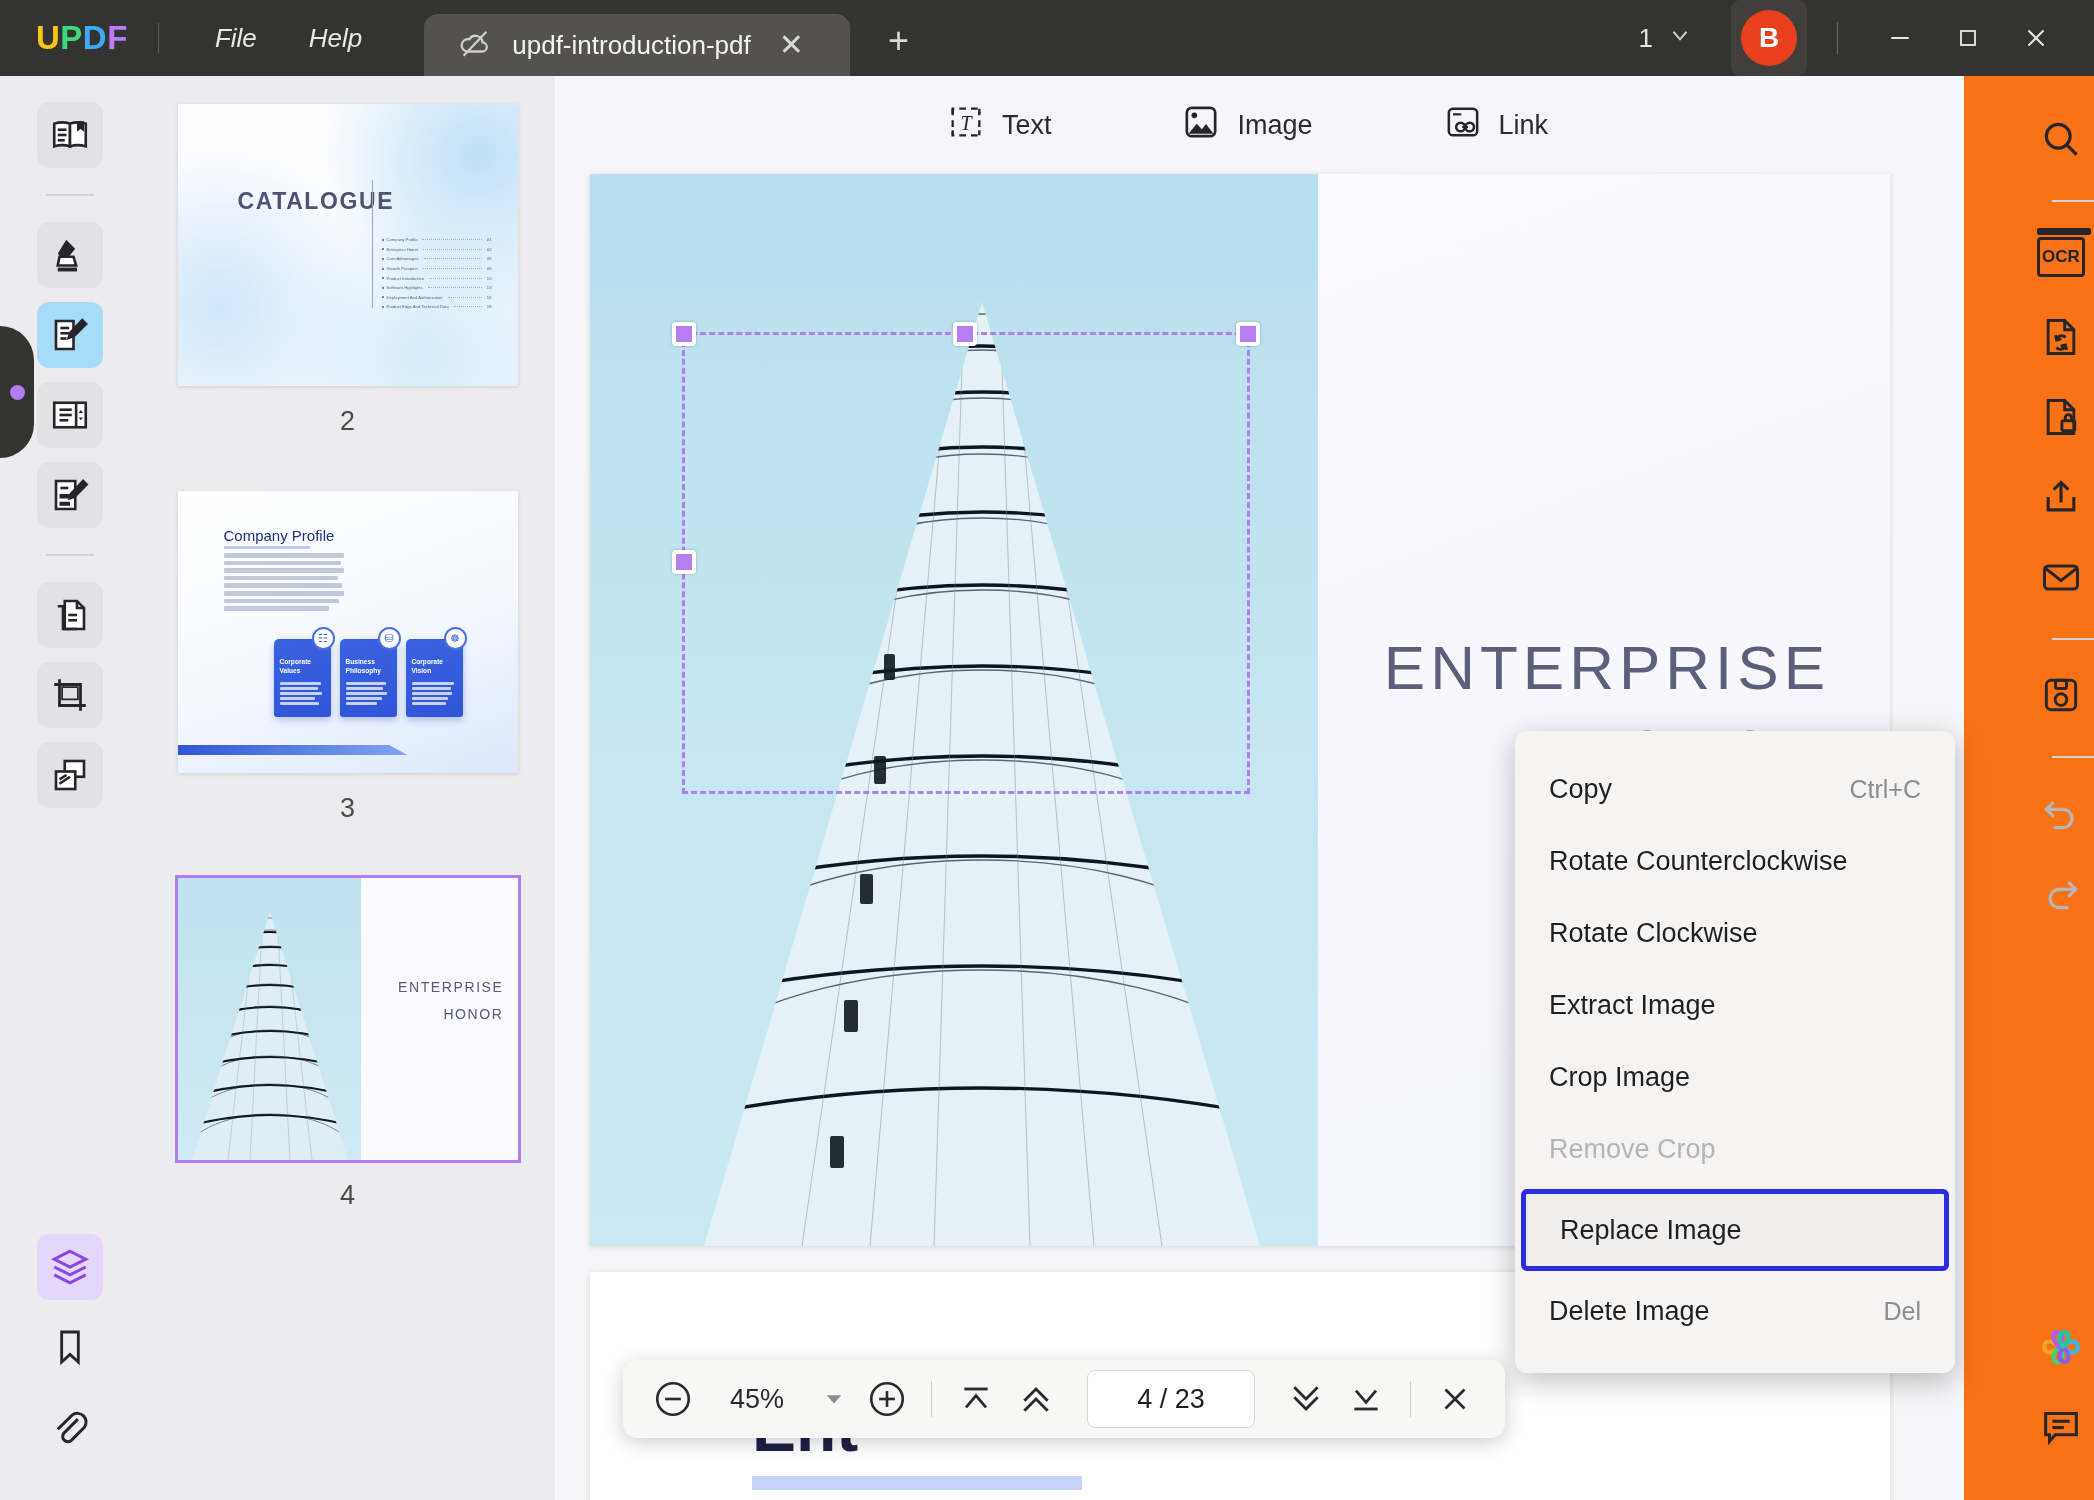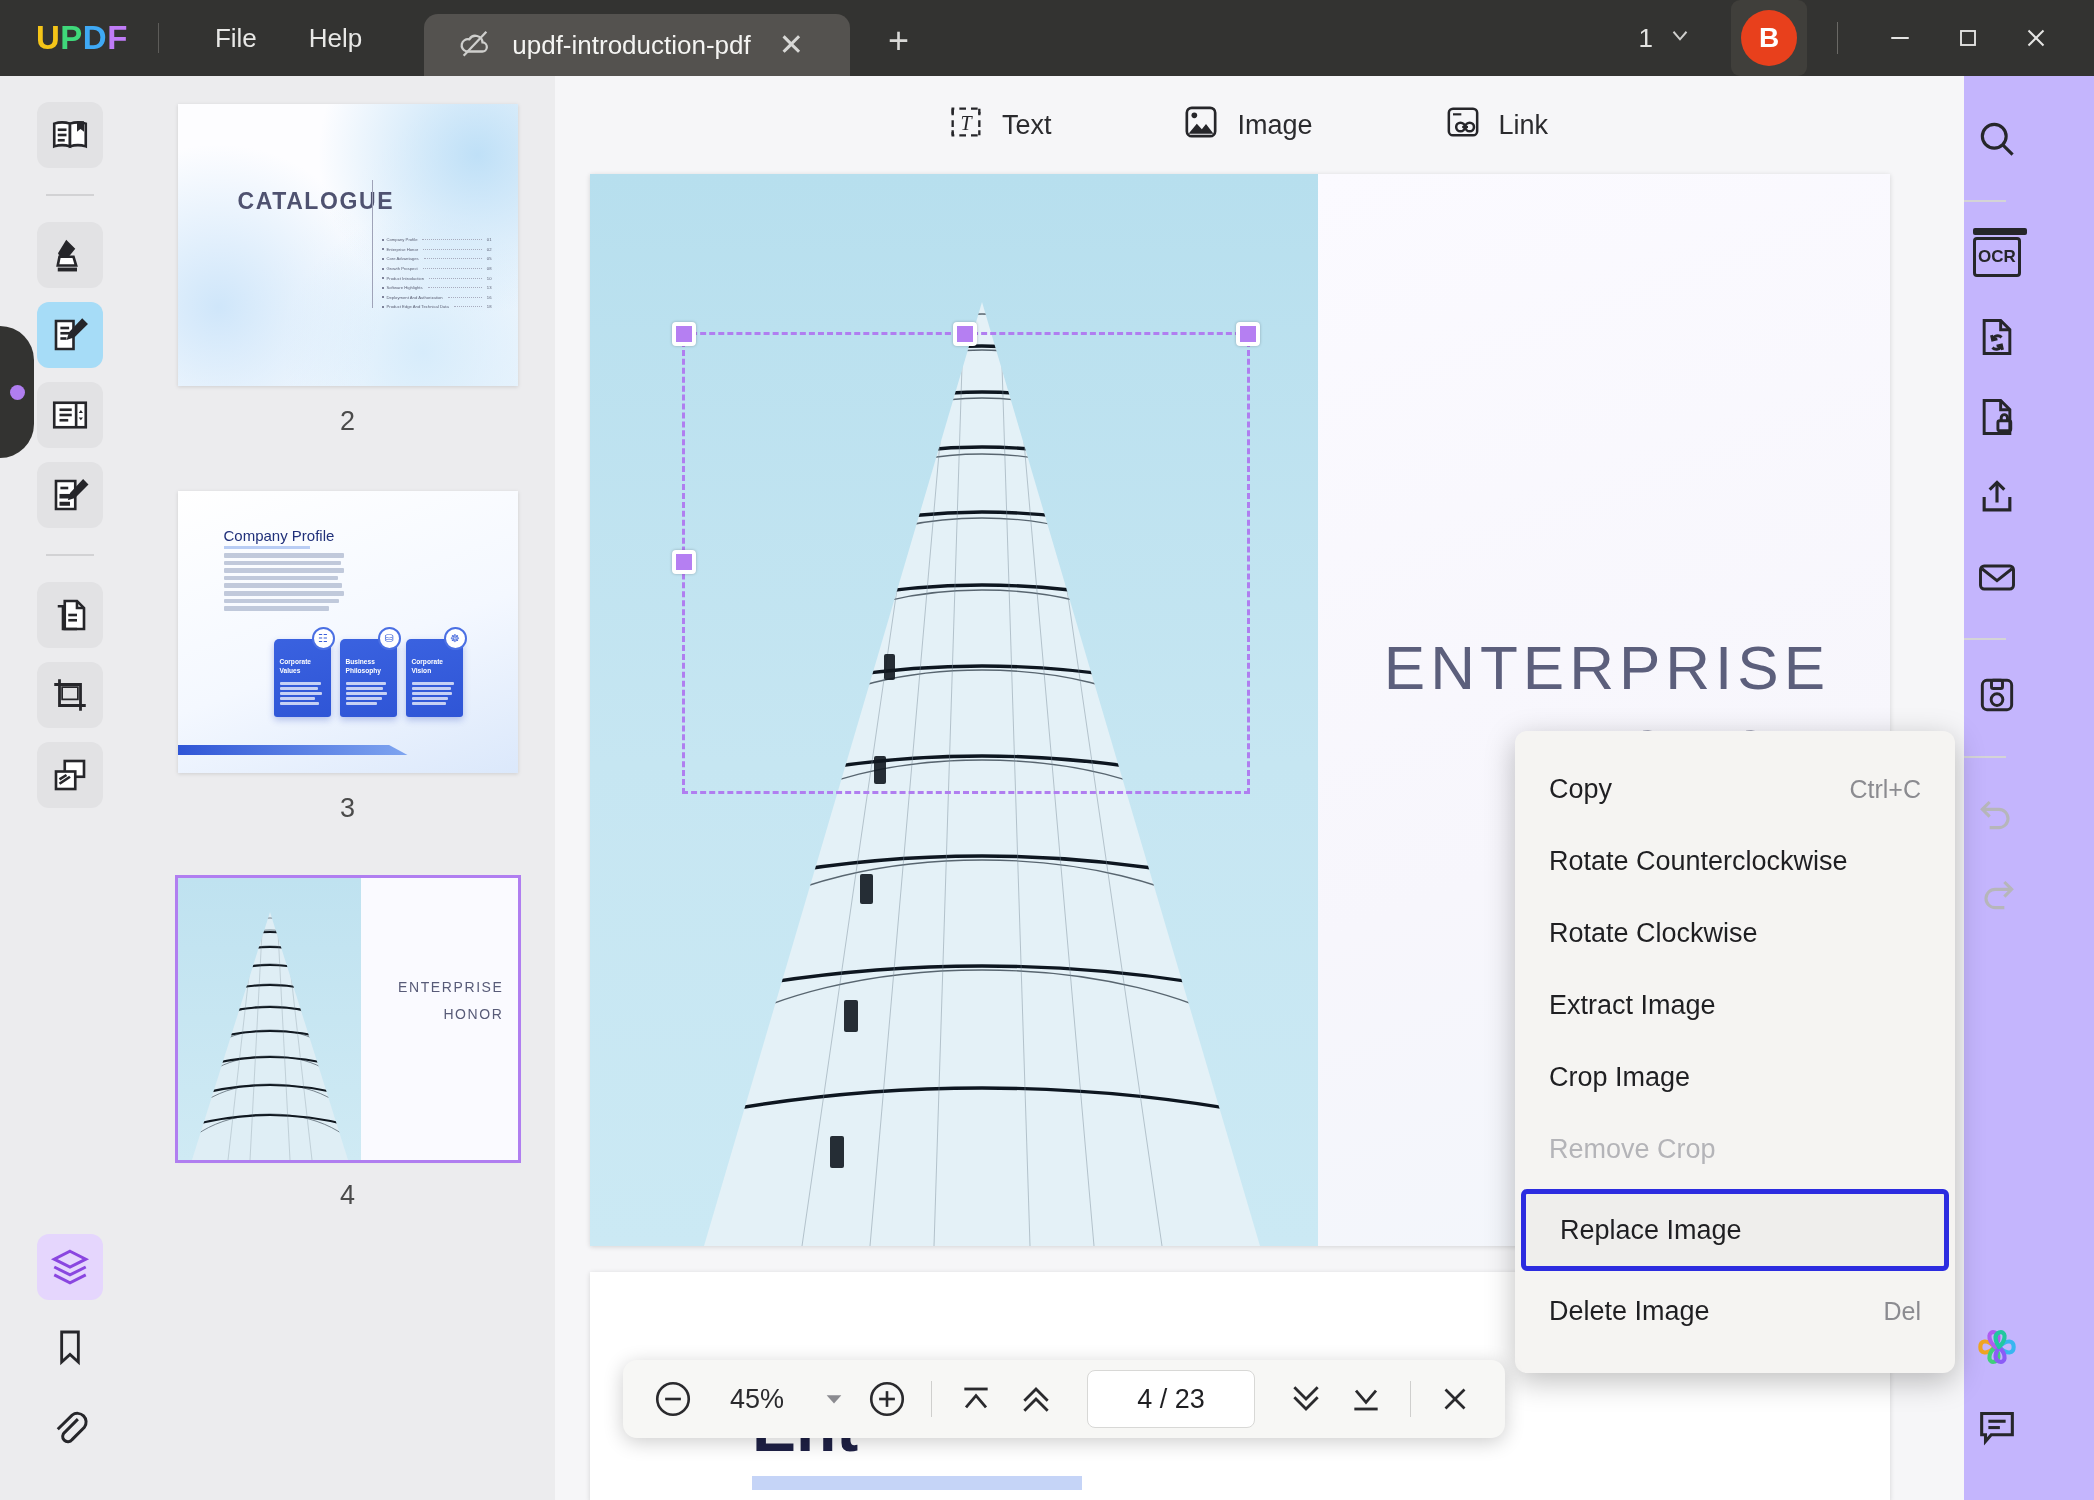--- a/index.html
+++ b/index.html
@@ -23,20 +23,21 @@
   }
   .logo span { display: inline-block; }
   .logo-u { color: #f5c518; }
   .logo-p { color: #3fd87a; }
   .logo-d { color: #3fa9f5; }
   .logo-f { color: #c07cf7; }
   .tb-divider { width: 1px; height: 30px; background: #5d5c59; margin: 0 30px; }
   .menu-item {
     color: #e8e8e6; font-size: 26px; padding: 10px 26px; border-radius: 6px;
     cursor: default;
+    font-style: italic;
   }
   .tabstrip { display: flex; align-items: flex-end; height: 76px; margin-left: 36px; }
   .tab {
     height: 62px; background: #54524f; border-radius: 14px 14px 0 0;
     display: flex; align-items: center; padding: 0 38px 0 34px; gap: 20px;
     min-width: 370px; position: relative;
   }
   .tab-title { color: #f4f4f2; font-size: 26px; white-space: nowrap; }
   .tab-close { color: #d8d8d6; font-size: 30px; line-height: 1; padding: 6px 8px; border-radius: 5px; }
   .tab-new { color: #d9d9d7; font-size: 36px; margin-left: 26px; margin-bottom: 12px; padding: 2px 12px; }
@@ -214,21 +215,21 @@
   .bb-sep { width: 1px; height: 36px; background: #cfcfcd; margin: 0 12px; }
   .bb-pagebox {
     width: 168px; height: 58px; background: #fff; border: 1px solid #d8d8d6;
     border-radius: 8px; display: flex; align-items: center; justify-content: center;
     font-size: 27px; color: #1f1f22; margin: 0 19px;
   }
 
   
   .rightrail {
     position: absolute; right: 0; top: 76px; width: 130px; height: 1424px;
-    background: #c4b5fd; display: flex; flex-direction: column; align-items: flex-start;
+    background: #f97316; display: flex; flex-direction: column; align-items: flex-end;
     padding-top: 30px;
   }
   .rr-btn { width: 66px; height: 66px; display:flex;align-items:center;justify-content:center;
     border-radius: 11px; margin-bottom: 14px; }
   .rr-divider { width: 42px; height: 2px; background: #d4d4d6; margin: 14px 0 22px; }
   .rr-spacer { flex: 1; }
   .ocr-box { width: 48px; height: 40px; border: 3px solid #26262a; border-radius: 4px;
     display:flex;align-items:center;justify-content:center; font-size:17px; font-weight:bold; color:#26262a;
     position:relative; }
   .ocr-lid { position:absolute; left:-3px; top:-12px; width:54px; height:7px; background:#26262a; border-radius:2px;}

